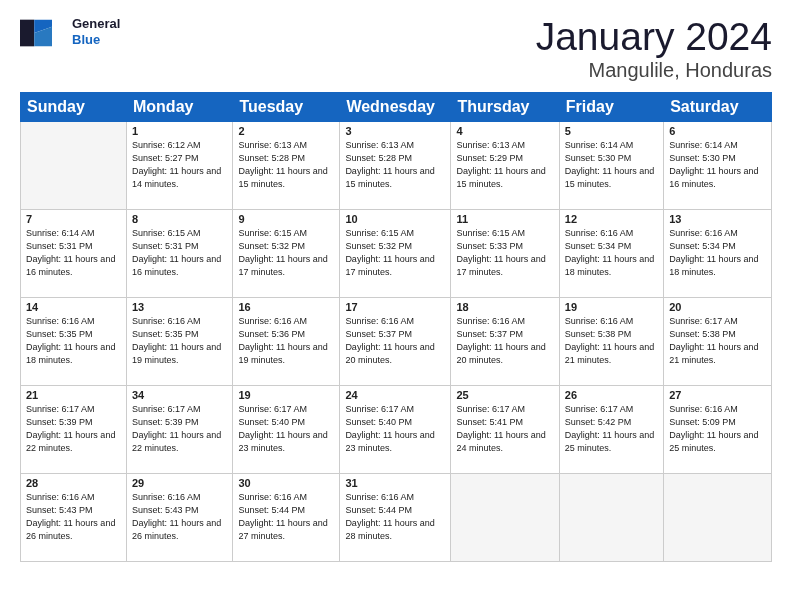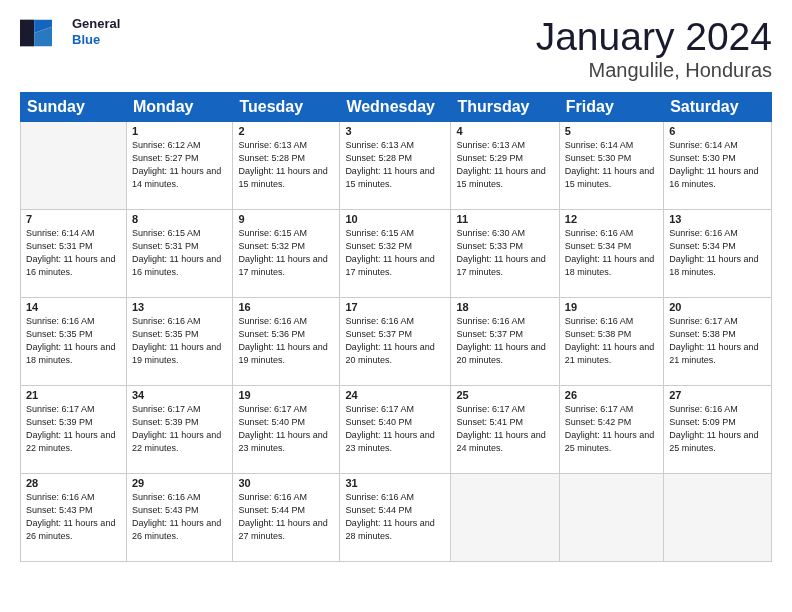--- a/index.html
+++ b/index.html
@@ -196,21 +196,21 @@
           </td>
           <td>
             <span class="day-num">10</span>
             <div class="cell-info">Sunrise: 6:15 AM
 Sunset: 5:32 PM
 Daylight: 11 hours
 and 17 minutes.</div>
           </td>
           <td>
             <span class="day-num">11</span>
-            <div class="cell-info">Sunrise: 6:30 AM
+            <div class="cell-info">Sunrise: 6:15 AM
 Sunset: 5:33 PM
 Daylight: 11 hours
 and 17 minutes.</div>
           </td>
           <td>
             <span class="day-num">12</span>
             <div class="cell-info">Sunrise: 6:16 AM
 Sunset: 5:34 PM
 Daylight: 11 hours
 and 18 minutes.</div>

